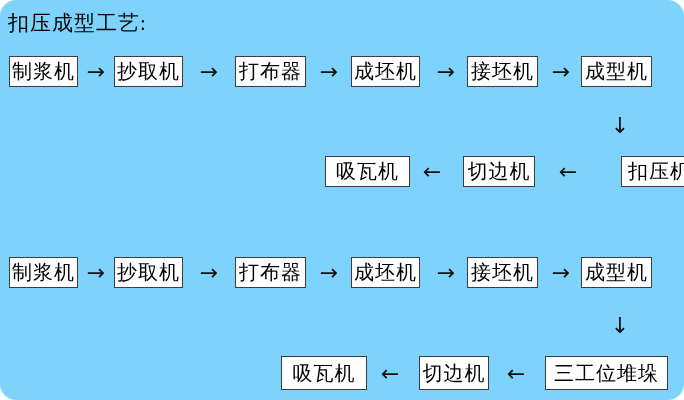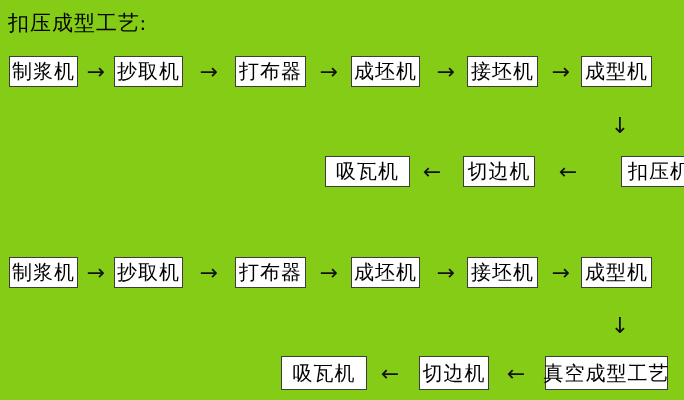--- a/index.html
+++ b/index.html
@@ -4,24 +4,25 @@
 <style>
   html, body {
     margin: 0;
     padding: 0;
     background: #ffffff;
   }
   .canvas {
     position: relative;
     width: 684px;
     height: 400px;
-    background: #84cc16;
+    background: #7dd3fc;
     font-family: "Liberation Serif", "DejaVu Serif", serif;
     color: #000000;
     overflow: hidden;
+    border-radius: 16px;
   }
   .flow-title {
     position: absolute;
     font-size: 21px;
     letter-spacing: 1px;
     white-space: nowrap;
     color: #000000;
   }
   .pbox {
     position: absolute;
@@ -88,15 +89,15 @@
   <div class="pbox" style="left:467px; top:257px; width:71px;">接坯机</div>
   <div class="arrow h" style="left:549px; top:257px;">→</div>
   <div class="pbox" style="left:581px; top:257px; width:71px;">成型机</div>
 
   <div class="arrow v" style="left:608px; top:300px; height:50px;">↓</div>
 
   <div class="pbox" style="left:281px; top:356px; width:86px; height:34px;">吸瓦机</div>
   <div class="arrow h" style="left:378px; top:358px;">←</div>
   <div class="pbox" style="left:419px; top:356px; width:70px; height:34px;">切边机</div>
   <div class="arrow h" style="left:504px; top:358px;">←</div>
-  <div class="pbox" style="left:545px; top:356px; width:123px; height:34px;">真空成型工艺</div>
+  <div class="pbox" style="left:545px; top:356px; width:123px; height:34px;">三工位堆垛</div>
 
 </div>
 
 </body></html>

